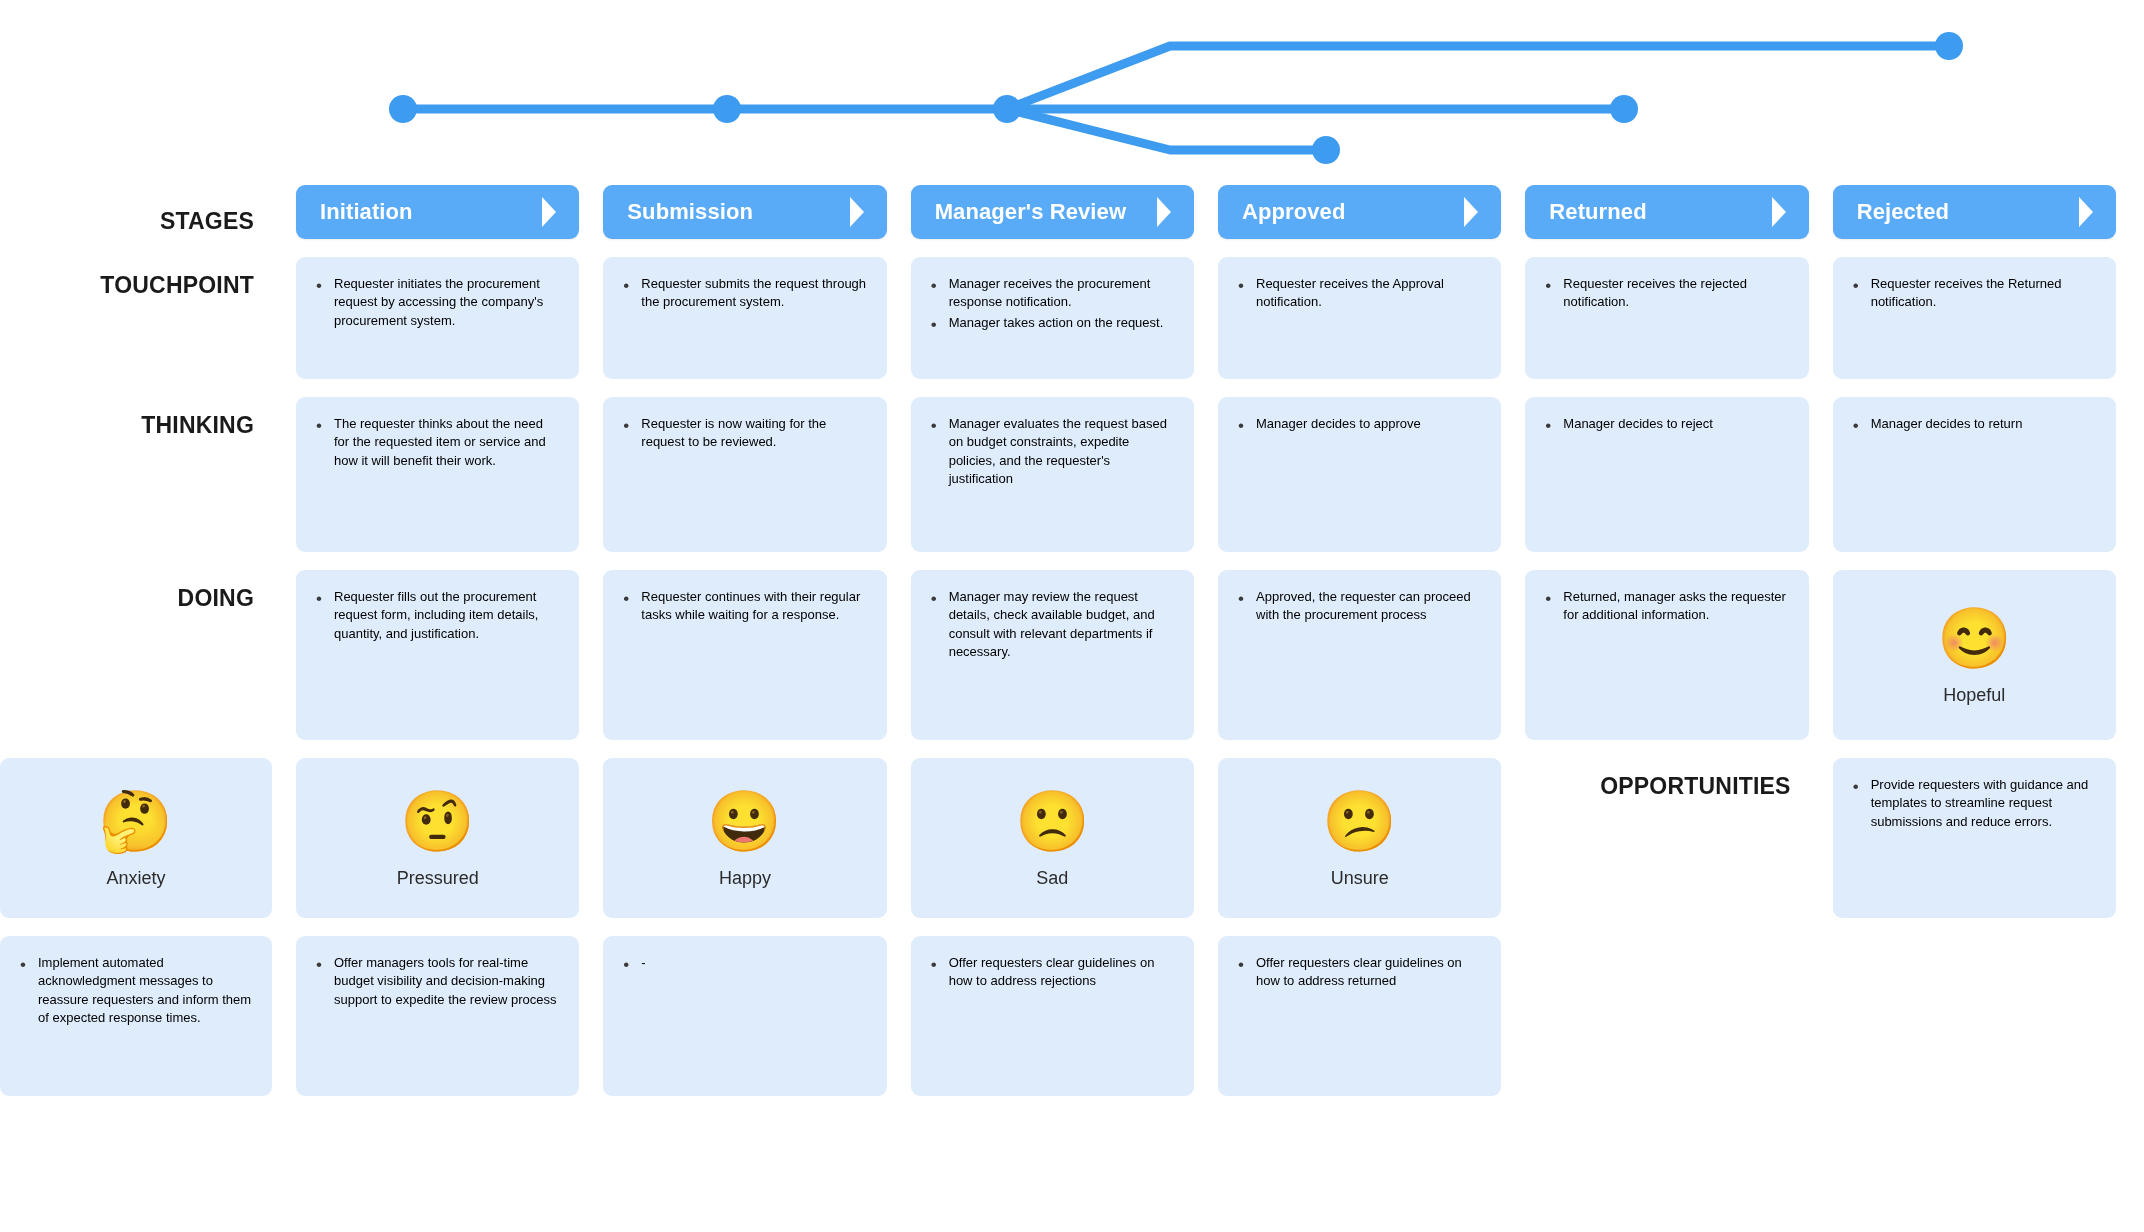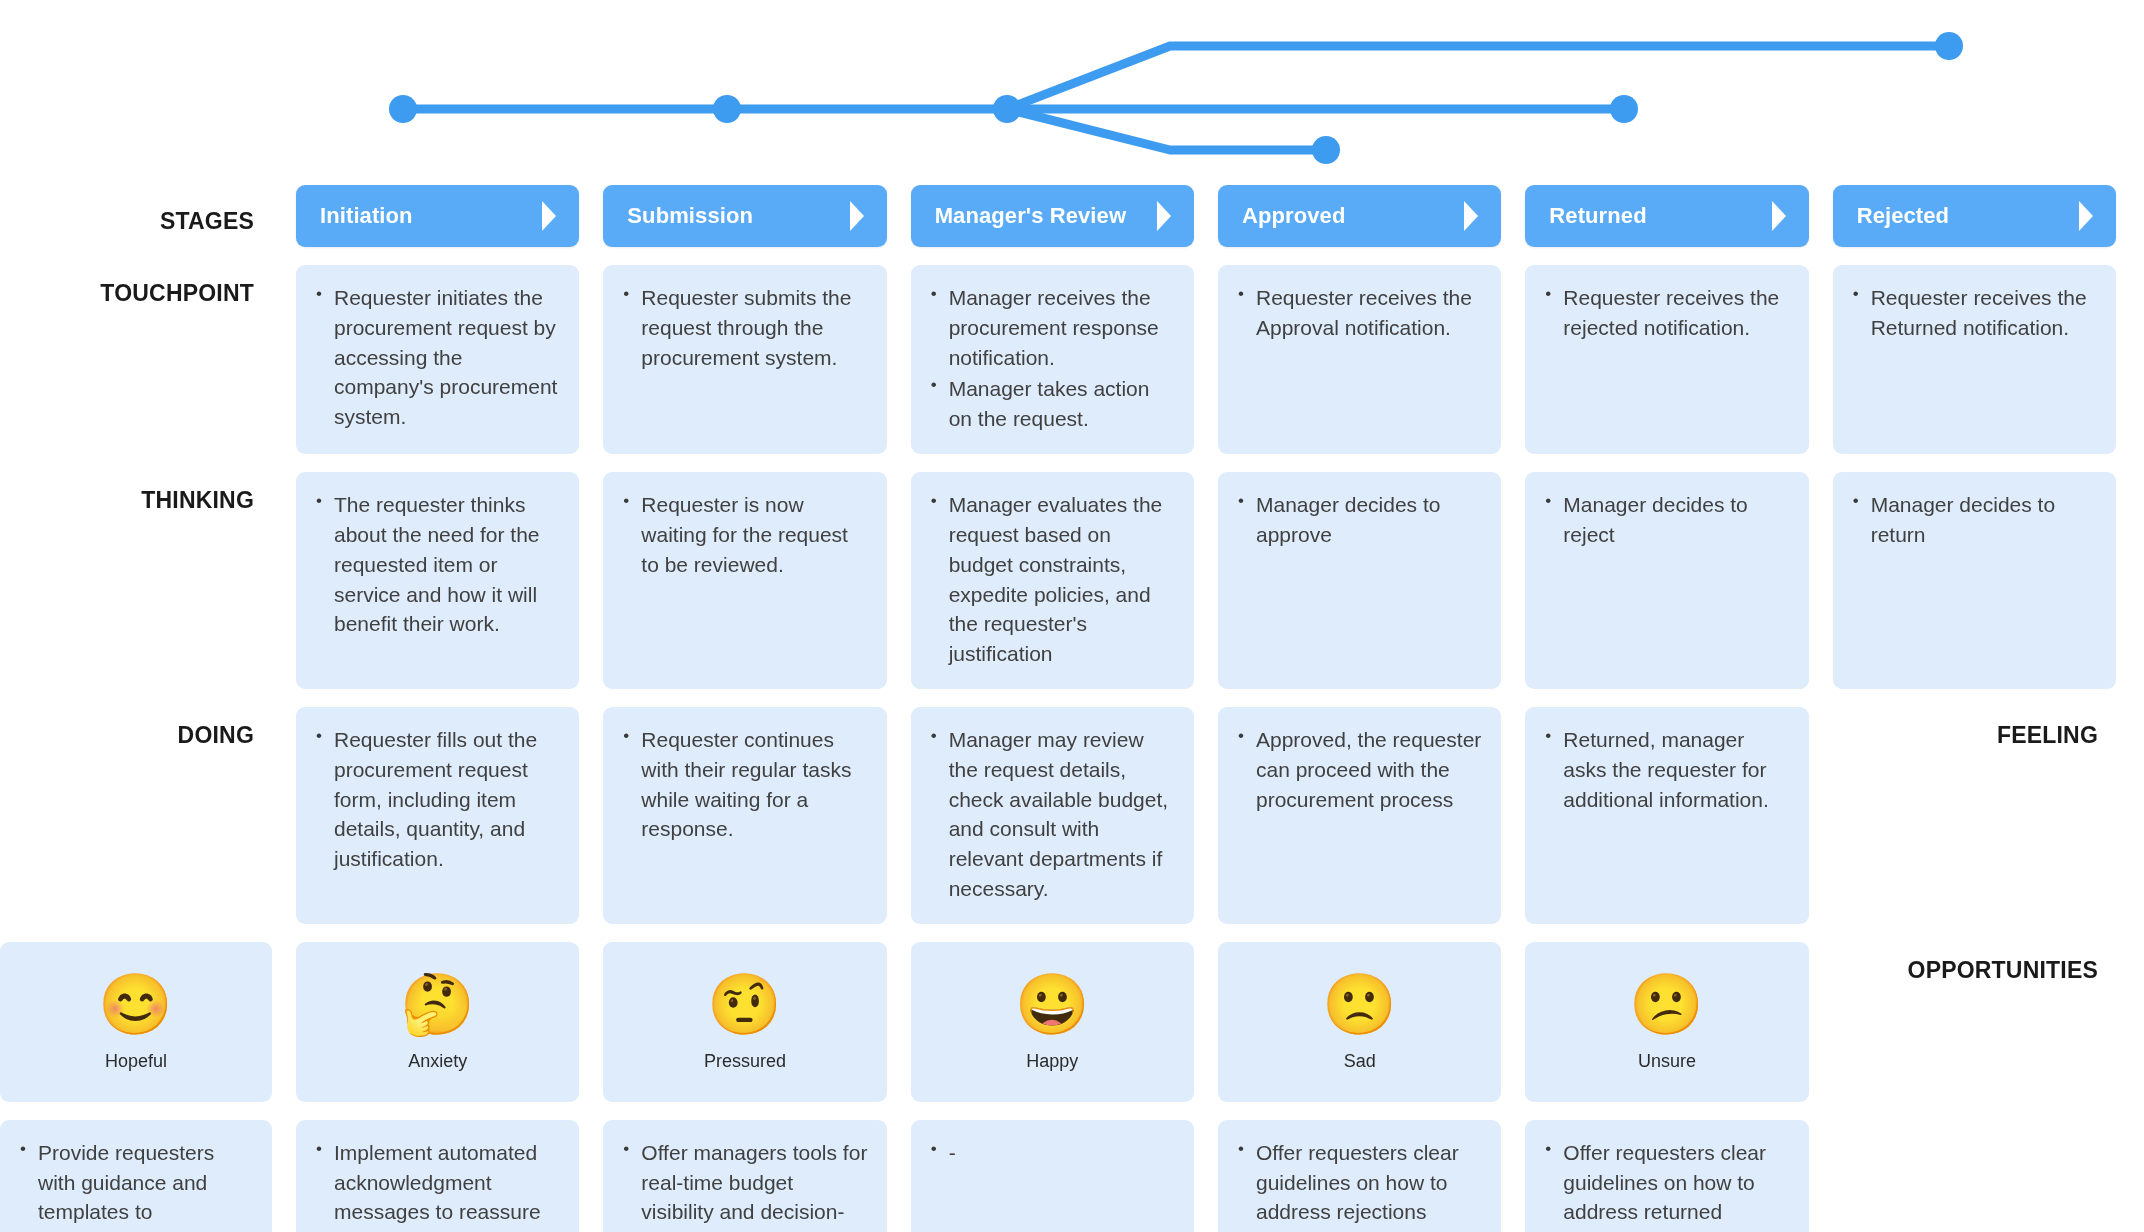--- a/index.html
+++ b/index.html
@@ -55,21 +55,21 @@
   .row-label.thinking   { padding-top: 16px; }
   .row-label.doing      { padding-top: 16px; }
   .row-label.feeling    { padding-top: 16px; }
   .row-label.opportunities { padding-top: 16px; }
 
   
   .stage-pill {
     position: relative;
     background: #5aabf7;
     border-radius: 9px;
-    height: 62px;
+    height: 54px;
     display: flex;
     align-items: center;
     padding: 0 20px 0 24px;
     box-shadow: 0 1px 2px rgba(0,0,0,0.08);
   }
   .stage-title {
     color: #ffffff;
     font-size: 22px;
     font-weight: bold;
     letter-spacing: 0.1px;
@@ -90,23 +90,23 @@
   }
   .cell.touchpoint { min-height: 122px; }
   .cell.thinking   { min-height: 155px; }
   .cell.doing      { min-height: 170px; }
   .cell.opportunities { min-height: 160px; }
 
   .bullets { margin: 0; padding: 0; list-style: none; }
   .bullets li {
     position: relative;
     padding-left: 22px;
-    font-size: 21px;
+    font-size: 13px;
     line-height: 1.42;
-    color: #404040;
+    color: #000000;
     margin-bottom: 2px;
   }
   .bullets li::before {
     content: "\2022";
     position: absolute;
     left: 4px;
     top: -1px;
     font-size: 17px;
     color: #3a3a3a;
   }
@@ -284,21 +284,20 @@
         <ul class="bullets">
           <li>Approved, the requester can proceed with the procurement process</li>
         </ul>
       </div>
     <div class="cell doing">
         <ul class="bullets">
           <li>Returned, manager asks the requester for additional information.</li>
         </ul>
       </div>
 
-    <div class="row-label feeling">FEELING</div>
     <div class="cell feeling">
       <span class="emoji">😊</span>
       <span class="feeling-label">Hopeful</span>
     </div>
     <div class="cell feeling">
       <span class="emoji">🤔</span>
       <span class="feeling-label">Anxiety</span>
     </div>
     <div class="cell feeling">
       <span class="emoji">🤨</span>

